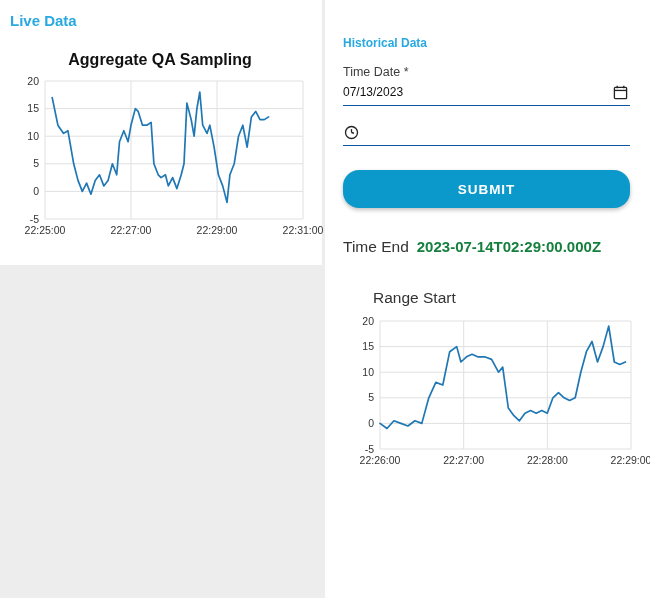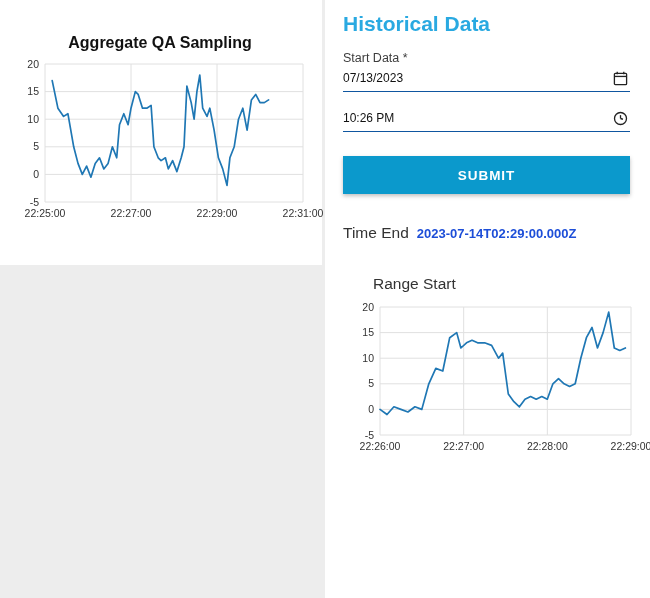--- a/index.html
+++ b/index.html
@@ -4,48 +4,49 @@
 <style>
   * { margin:0; padding:0; box-sizing:border-box; }
   html,body { background:#e9e9e9; }
   body { font-family:"Liberation Sans", sans-serif; }
   .page { position:relative; width:650px; height:598px; background:#ededed; overflow:hidden; }
 
   
   .left-col { position:absolute; left:0; top:0; width:322px; height:598px; }
   .live-card { background:#ffffff; width:322px; height:265px; padding:12px 8px 0 10px; }
   .panel-title { color:var(--accent); font-weight:bold; font-size:15px; }
-  .panel-title.hist { font-size:21px; }
+  .panel-title.hist { font-size:12px;margin-top:24px; }
   .chart-title { font-size:16px; font-weight:bold; color:#111; text-align:center; }
   .live-card .chart-title { margin-top:22px; width:300px; }
   svg.chart { overflow:visible; display:block; }
   .live-card svg.chart { margin-top:6px; margin-left:2px; }
 
   
   .right-col { position:absolute; left:325px; top:0; width:325px; height:598px; background:#ffffff; padding:12px 20px 0 18px; }
   .field-group { margin-top:15px; }
   .field-label { font-size:12.5px; color:#3d3d3d; margin-bottom:2px; }
   .field-row { display:flex; align-items:center; border-bottom:1.5px solid var(--underline); padding:3px 2px 5px 0; }
   .field-row input { flex:1; border:none; outline:none; font-family:"Liberation Sans", sans-serif; font-size:12px; color:#111; background:transparent; }
   .field-icon { width:16px; height:16px; display:flex; align-items:center; justify-content:center; cursor:pointer; }
-  .submit-btn { margin-top:24px; width:100%; height:38px; background:var(--button); color:#fff; border:none; border-radius:0; font-family:"Liberation Sans", sans-serif; font-size:13.5px; font-weight:bold; letter-spacing:1px; cursor:pointer; box-shadow:0 2px 4px rgba(0,0,0,0.25); }
+  .submit-btn { margin-top:24px; width:100%; height:38px; background:var(--button); color:#fff; border:none; border-radius:16px; font-family:"Liberation Sans", sans-serif; font-size:13.5px; font-weight:bold; letter-spacing:1px; cursor:pointer; box-shadow:0 2px 4px rgba(0,0,0,0.25); }
   .range-row { display:flex; align-items:baseline; gap:8px; margin-top:30px; }
   .range-row.second { margin-top:33px;margin-left:30px; }
   .range-label { font-size:15.5px; color:#333; white-space:nowrap; }
-  .range-value { font-size:13px; font-weight:bold; color:#1d4ed8; white-space:nowrap; }
+  .range-value { font-size:15px; font-weight:bold; color:#15803d; white-space:nowrap; }
   .right-col .chart-title { margin-top:28px; width:300px; margin-left:4px; }
   .right-col svg.chart { margin-top:8px; margin-left:4px; }
 </style>
 </head>
 <body>
 
 <div class="page">
 
   <div class="left-col">
     <div class="live-card">
+      <div class="panel-title">Live Data</div>
       <div class="chart-title">Aggregate QA Sampling</div>
       <svg class="chart" width="305" height="168">
           <line x1="33" y1="144" x2="291" y2="144" stroke="#e0e0e0" stroke-width="1"></line>
           <text x="27" y="147.5" text-anchor="end" font-size="10.5" fill="#333" font-family="Liberation Sans, sans-serif">-5</text>
           <line x1="33" y1="116.4" x2="291" y2="116.4" stroke="#e0e0e0" stroke-width="1"></line>
           <text x="27" y="119.9" text-anchor="end" font-size="10.5" fill="#333" font-family="Liberation Sans, sans-serif">0</text>
           <line x1="33" y1="88.8" x2="291" y2="88.8" stroke="#e0e0e0" stroke-width="1"></line>
           <text x="27" y="92.3" text-anchor="end" font-size="10.5" fill="#333" font-family="Liberation Sans, sans-serif">5</text>
           <line x1="33" y1="61.2" x2="291" y2="61.2" stroke="#e0e0e0" stroke-width="1"></line>
           <text x="27" y="64.7" text-anchor="end" font-size="10.5" fill="#333" font-family="Liberation Sans, sans-serif">10</text>
@@ -63,37 +64,36 @@
           <text x="291" y="159" text-anchor="middle" font-size="10.5" fill="#333" font-family="Liberation Sans, sans-serif">22:31:00</text>
           <polyline points="40.2,22.6 45.9,50.2 51.6,58.4 55.9,55.7 61.7,88.8 66.0,105.4 70.3,116.4 74.6,108.1 78.9,119.2 83.2,105.4 87.5,99.8 91.8,110.9 96.1,105.4 100.4,88.8 104.7,99.8 107.5,66.7 111.8,55.7 116.1,66.7 119.0,50.2 123.3,33.6 126.2,36.4 130.5,50.2 134.8,50.2 139.1,47.4 141.9,88.8 146.2,99.8 149.1,102.6 153.4,99.8 156.3,110.9 160.6,102.6 164.9,113.6 169.2,99.8 172.0,88.8 174.9,28.1 179.2,44.6 182.1,61.2 184.9,33.6 187.8,17.0 190.7,50.2 195.0,58.4 197.8,50.2 202.1,72.2 206.4,99.8 210.7,110.9 215.0,127.4 217.9,99.8 222.2,88.8 226.5,61.2 230.8,50.2 235.1,72.2 239.4,41.9 243.7,36.4 248.0,44.6 252.3,44.6 256.6,41.9" fill="none" stroke="#1f77b4" stroke-width="1.7" stroke-linejoin="round" stroke-linecap="round"></polyline>
         </svg>
     </div>
   </div>
 
   <div class="right-col">
     <div class="panel-title hist">Historical Data</div>
 
     <div class="field-group">
-      <div class="field-label">Start Data *</div>
+      <div class="field-label">Time Date *</div>
       <div class="field-row">
         <input type="text" value="07/13/2023" style="">
         <span class="field-icon">
           <svg viewBox="0 0 16 16" width="15" height="15">
             <rect x="1.5" y="2.5" width="13" height="12" rx="1" fill="none" stroke="#222" stroke-width="1.4"></rect>
             <line x1="1.5" y1="5.8" x2="14.5" y2="5.8" stroke="#222" stroke-width="1.4"></line>
             <line x1="4.5" y1="0.8" x2="4.5" y2="3.4" stroke="#222" stroke-width="1.4"></line>
             <line x1="11.5" y1="0.8" x2="11.5" y2="3.4" stroke="#222" stroke-width="1.4"></line>
           </svg>
         </span>
       </div>
     </div>
 
     <div class="field-group">
       <div class="field-row">
-        <input type="text" value="10:26 PM" style="">
         <span class="field-icon">
           <svg viewBox="0 0 16 16" width="15" height="15">
             <circle cx="8" cy="8" r="6.4" fill="none" stroke="#222" stroke-width="1.4"></circle>
             <line x1="8" y1="8" x2="8" y2="4.4" stroke="#222" stroke-width="1.4"></line>
             <line x1="8" y1="8" x2="10.6" y2="8.8" stroke="#222" stroke-width="1.4"></line>
           </svg>
         </span>
       </div>
     </div>
 

